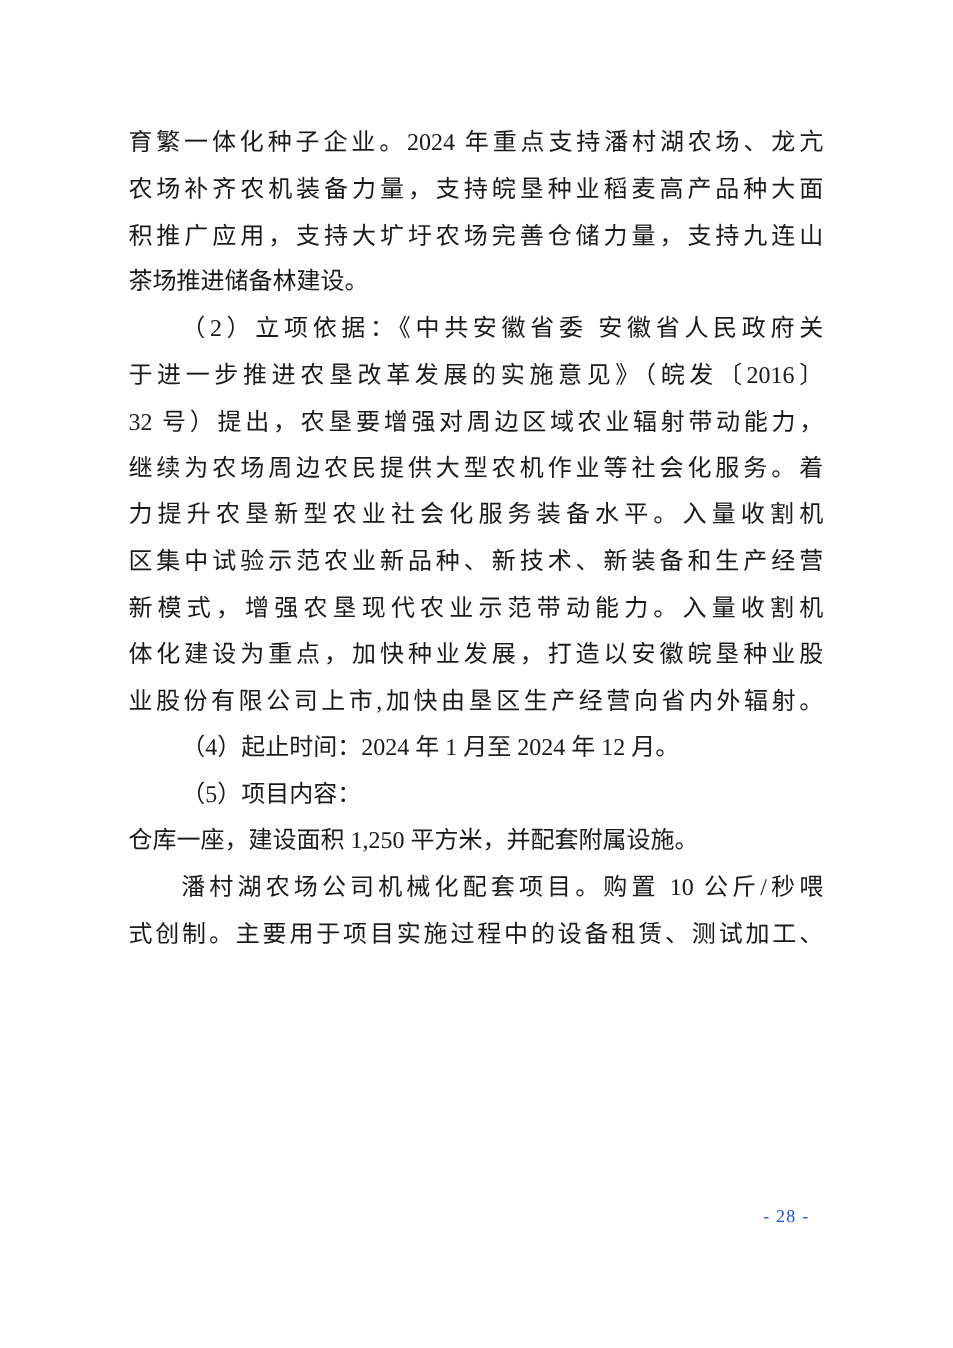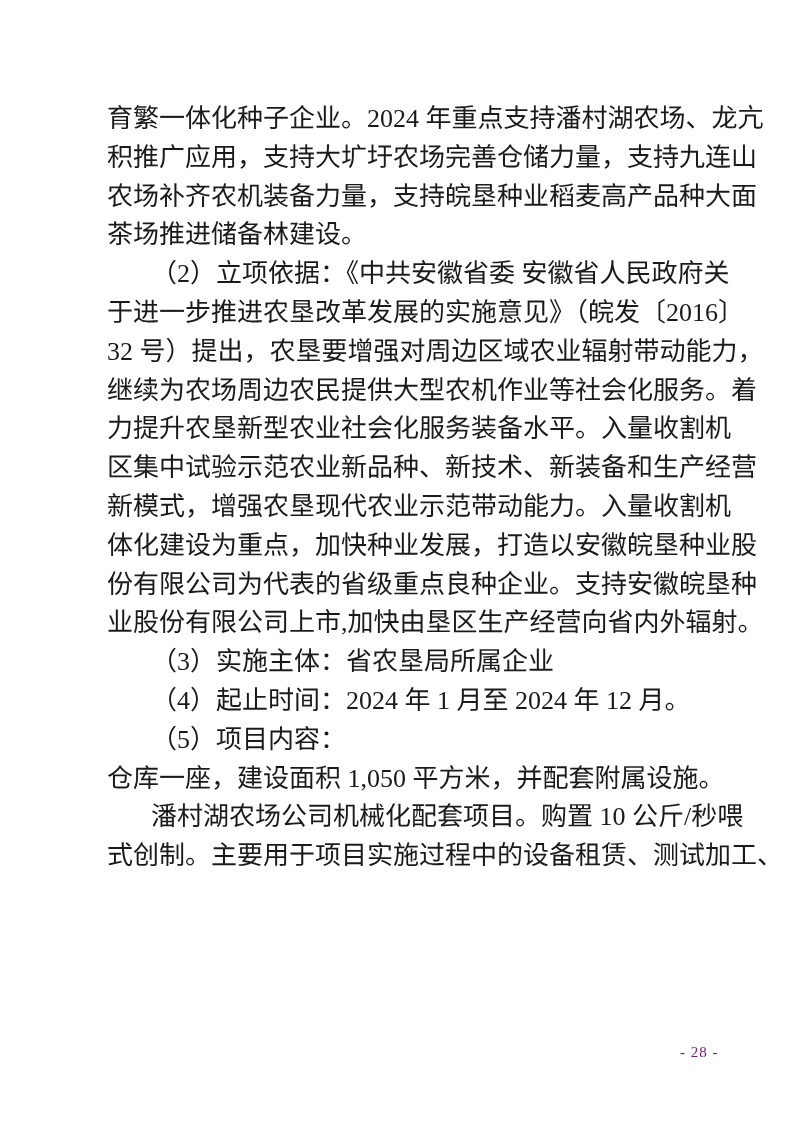--- a/index.html
+++ b/index.html
@@ -16,66 +16,63 @@
     font-family: "Liberation Serif", "DejaVu Serif", serif;
     color: #1a1a1a;
   }
   .text-block {
     position: absolute;
     left: 107px;
     top: 100px;
     width: 579px;
   }
   .line {
-    font-size: 26px;
+    font-size: 20px;
     line-height: 38.8px;
     height: 38.8px;
     white-space: nowrap;
     text-align: justify;
     text-align-last: justify;
     overflow: visible;
   }
   .line.pend {
     text-align: center;
     text-align-last: left;
   }
   .line.ind {
     text-indent: 44px;
   }
   .page-number {
     position: absolute;
     left: 636px;
-    top: 1043px;
+    top: 1005px;
     font-size: 15px;
     line-height: 18px;
-    color: #701a75;
+    color: #1d4ed8;
     letter-spacing: 1px;
-    margin-left: 44px;
   }
 </style>
 </head>
 <body>
 
 <div class="page">
   <div class="text-block">
     <div class="line">育繁一体化种子企业。2024 年重点支持潘村湖农场、龙亢</div>
+    <div class="line">农场补齐农机装备力量，支持皖垦种业稻麦高产品种大面</div>
     <div class="line">积推广应用，支持大圹圩农场完善仓储力量，支持九连山</div>
-    <div class="line">农场补齐农机装备力量，支持皖垦种业稻麦高产品种大面</div>
     <div class="line pend">茶场推进储备林建设。</div>
     <div class="line ind">（2）立项依据：《中共安徽省委 安徽省人民政府关</div>
     <div class="line">于进一步推进农垦改革发展的实施意见》（皖发〔2016〕</div>
     <div class="line">32 号）提出，农垦要增强对周边区域农业辐射带动能力，</div>
     <div class="line">继续为农场周边农民提供大型农机作业等社会化服务。着</div>
     <div class="line">力提升农垦新型农业社会化服务装备水平。入量收割机</div>
     <div class="line">区集中试验示范农业新品种、新技术、新装备和生产经营</div>
     <div class="line">新模式，增强农垦现代农业示范带动能力。入量收割机</div>
     <div class="line">体化建设为重点，加快种业发展，打造以安徽皖垦种业股</div>
-    <div class="line">份有限公司为代表的省级重点良种企业。支持安徽皖垦种</div>
     <div class="line">业股份有限公司上市,加快由垦区生产经营向省内外辐射。</div>
-    <div class="line ind pend">（3）实施主体：省农垦局所属企业</div>
     <div class="line ind pend">（4）起止时间：2024 年 1 月至 2024 年 12 月。</div>
     <div class="line ind pend">（5）项目内容：</div>
-    <div class="line pend">仓库一座，建设面积 1,050 平方米，并配套附属设施。</div>
+    <div class="line pend">仓库一座，建设面积 1,250 平方米，并配套附属设施。</div>
     <div class="line ind">潘村湖农场公司机械化配套项目。购置 10 公斤/秒喂</div>
     <div class="line">式创制。主要用于项目实施过程中的设备租赁、测试加工、</div>
   </div>
   <div class="page-number">- 28 -</div>
 </div>
 
 </body></html>

